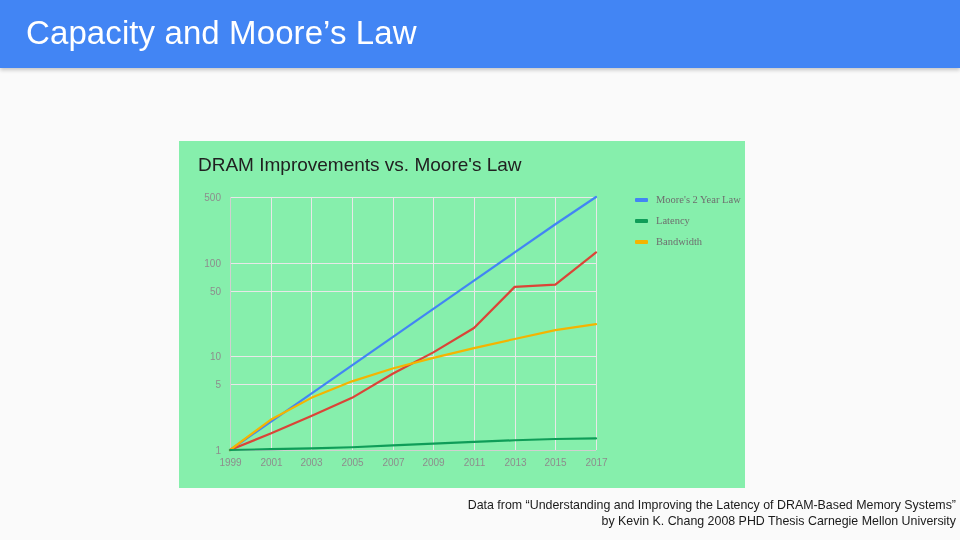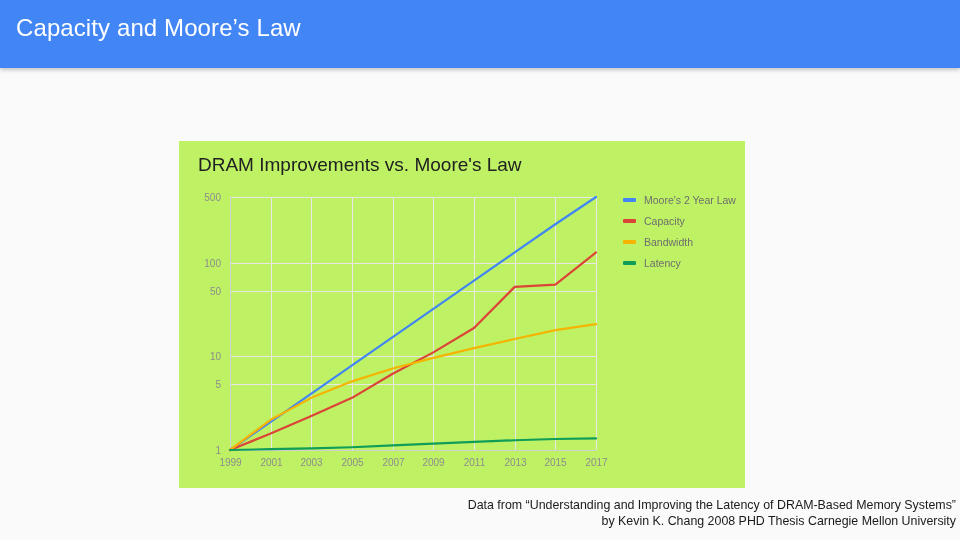--- a/index.html
+++ b/index.html
@@ -20,37 +20,37 @@
     position: absolute;
     left: 0;
     top: 0;
     width: 960px;
     height: 68px;
     background: #4285f4;
     box-shadow: 0 2px 4px rgba(0,0,0,0.22);
   }
   #title-text {
     position: absolute;
-    left: 16px;
+    left: 26px;
     top: 14px;
-    font-size: 24px;
+    font-size: 33px;
     font-weight: 400;
     color: #ffffff;
     letter-spacing: 0.1px;
     white-space: nowrap;
   }
 
   
   #chart-card {
     position: absolute;
     left: 179px;
     top: 141px;
     width: 566px;
     height: 347px;
-    background: #bef264;
+    background: #86efac;
   }
   #chart-title {
     position: absolute;
     left: 19px;
     top: 13px;
     font-size: 19px;
     font-weight: 400;
     color: #212121;
     white-space: nowrap;
   }
@@ -83,23 +83,24 @@
   .series-path {
     fill: none;
     stroke-width: 2.2;
     stroke-linejoin: round;
     stroke-linecap: round;
   }
 
   
   #legend {
     position: absolute;
-    left: 444px;
+    left: 456px;
     top: 48px;
     width: 130px;
+    font-family: Liberation Serif, serif;
   }
   .legend-row {
     display: flex;
     align-items: center;
     height: 21px;
     margin-bottom: 0px;
   }
   .legend-swatch {
     width: 13px;
     height: 4px;
@@ -177,30 +178,26 @@
       <path d="M51.00 309.00 L91.67 278.80 L132.33 256.85 L173.00 240.35 L213.67 227.52 L254.33 216.92 L295.00 207.17 L335.67 197.95 L376.33 189.13 L417.00 183.16" class="series-path" stroke="#f4b400"></path>
       <path d="M51.00 309.00 L91.67 308.19 L132.33 307.40 L173.00 306.25 L213.67 304.39 L254.33 302.61 L295.00 300.90 L335.67 299.27 L376.33 298.01 L417.00 297.39" class="series-path" stroke="#0f9d58"></path>
     </svg>
 
   <div id="legend">
       <div class="legend-row">
         <span class="legend-swatch" style="background: rgb(66, 133, 244);"></span>
         <span class="legend-label">Moore's 2 Year Law</span>
       </div>
       <div class="legend-row">
-        <span class="legend-swatch" style="background: rgb(219, 68, 55);"></span>
-        <span class="legend-label">Capacity</span>
+        <span class="legend-swatch" style="background: rgb(15, 157, 88);"></span>
+        <span class="legend-label">Latency</span>
       </div>
       <div class="legend-row">
         <span class="legend-swatch" style="background: rgb(244, 180, 0);"></span>
         <span class="legend-label">Bandwidth</span>
       </div>
-      <div class="legend-row">
-        <span class="legend-swatch" style="background: rgb(15, 157, 88);"></span>
-        <span class="legend-label">Latency</span>
-      </div>
     </div>
 </div>
 
 <div id="caption">
   <div class="caption-line">Data from “Understanding and Improving the Latency of DRAM-Based Memory Systems”</div>
   <div class="caption-line">by Kevin K. Chang 2008 PHD Thesis Carnegie Mellon University</div>
 </div>
 
 </body></html>

